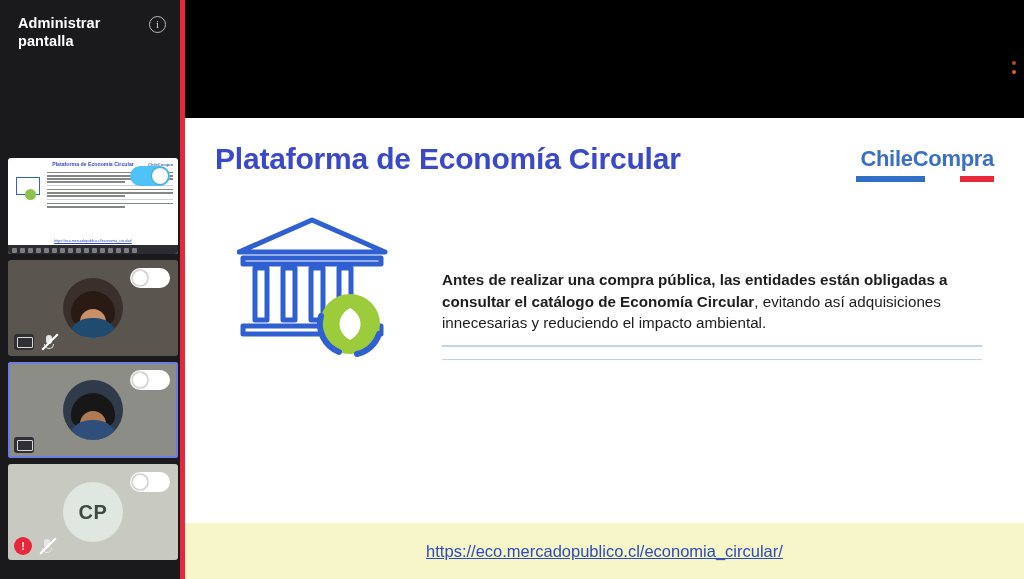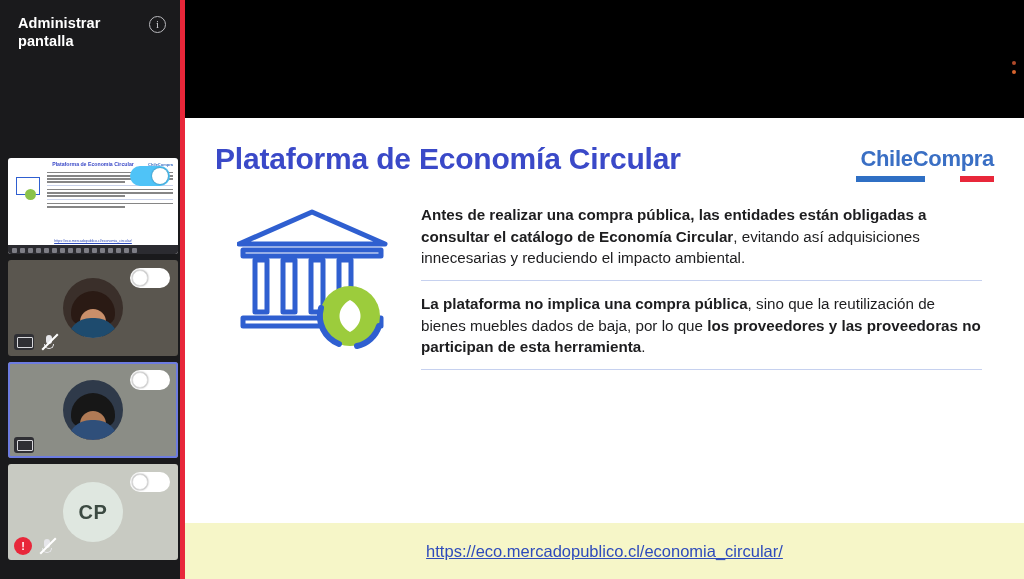--- a/index.html
+++ b/index.html
@@ -319,22 +319,23 @@
     width: 138px;
     margin-left: auto;
   }
   .brand-bars i { display: block; height: 6px; }
   .brand-bars .b1 { background: #2f6fc4; flex: 4; }
   .brand-bars .b2 { background: #ffffff; flex: 2; }
   .brand-bars .b3 { background: #e8273a; flex: 2; }
 
   .slide-body {
     display: flex;
-    gap: 16px;
-    margin-top: 22px;
+    gap: 37px;
+    margin-top: 30px;
+    align-items: flex-end;
   }
   .icon-col {
     flex: 0 0 190px;
     position: relative;
     height: 160px;
   }
   .text-col { flex: 1; padding-right: 12px; }
   .para {
     color: #1d1d1f;
     font-size: 15.2px;
@@ -519,23 +520,20 @@
             <path d="M84 104 a30 30 0 0 0 18 36" fill="none" stroke="#2f5fd0" stroke-width="6" stroke-linecap="round"></path>
             <path d="M142 122 a30 30 0 0 1 -22 20" fill="none" stroke="#2f5fd0" stroke-width="6" stroke-linecap="round"></path>
           </svg>
         </div>
 
         <div class="text-col">
           <p class="para">
             <b>Antes de realizar una compra pública, las entidades están obligadas a consultar el catálogo de Economía Circular</b><span>, evitando así adquisiciones innecesarias y reduciendo el impacto ambiental.</span>
           </p>
           <div class="hr-soft"></div>
-          <p class="para">
-            <b>La plataforma no implica una compra pública</b><span>, sino que la reutilización de bienes muebles dados de baja, por lo que </span><b>los proveedores y las proveedoras no participan de esta herramienta</b><span>.</span>
-          </p>
           <div class="hr-soft"></div>
         </div>
 
       </div>
 
       <div class="url-band">
         <a class="url-link" href="#">https://eco.mercadopublico.cl/economia_circular/</a>
       </div>
 
     </div>

